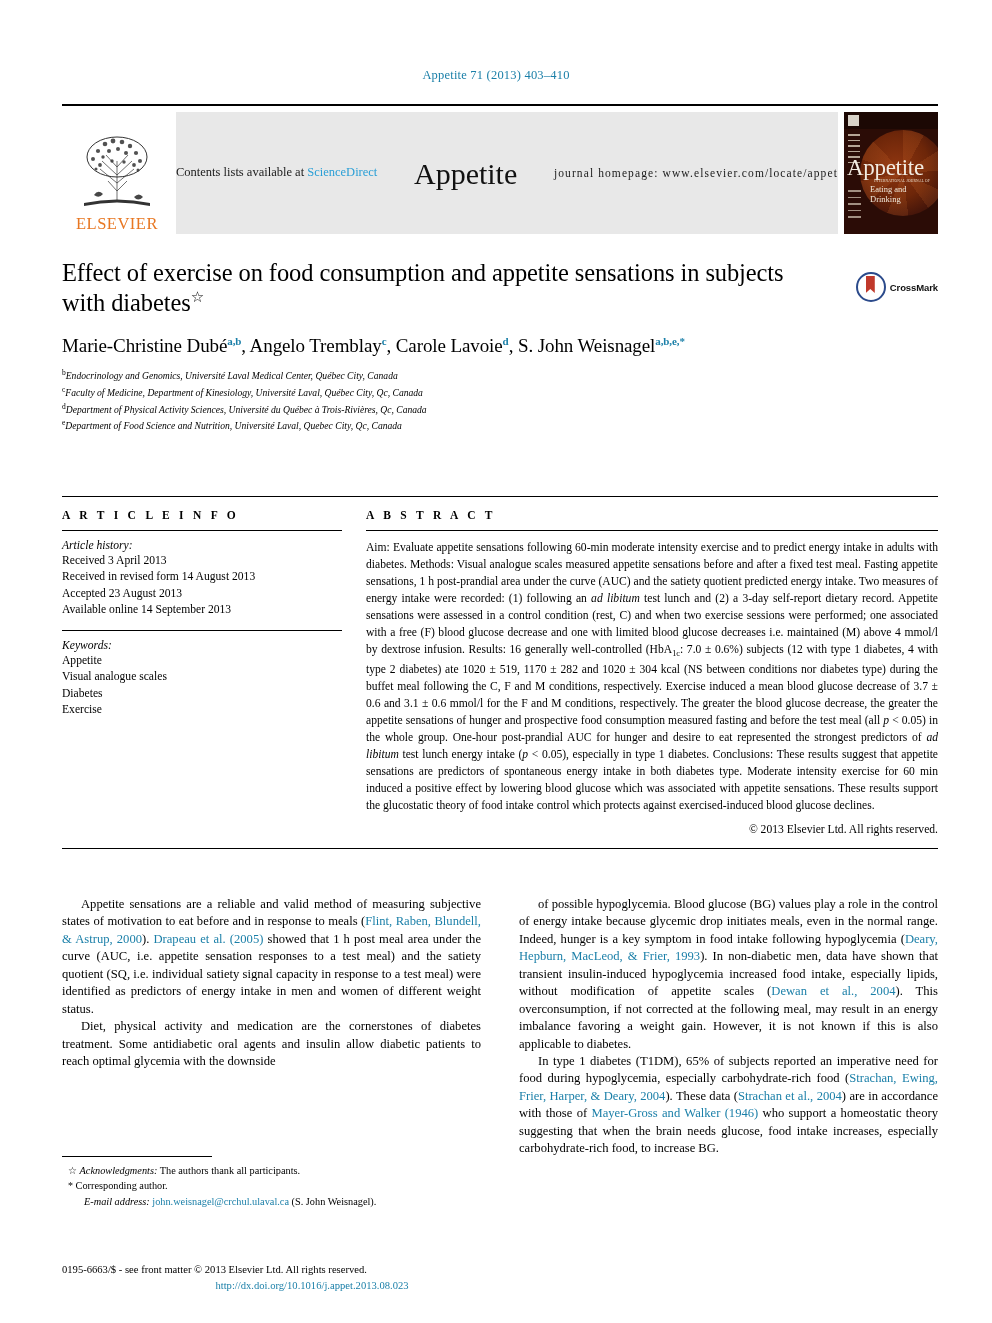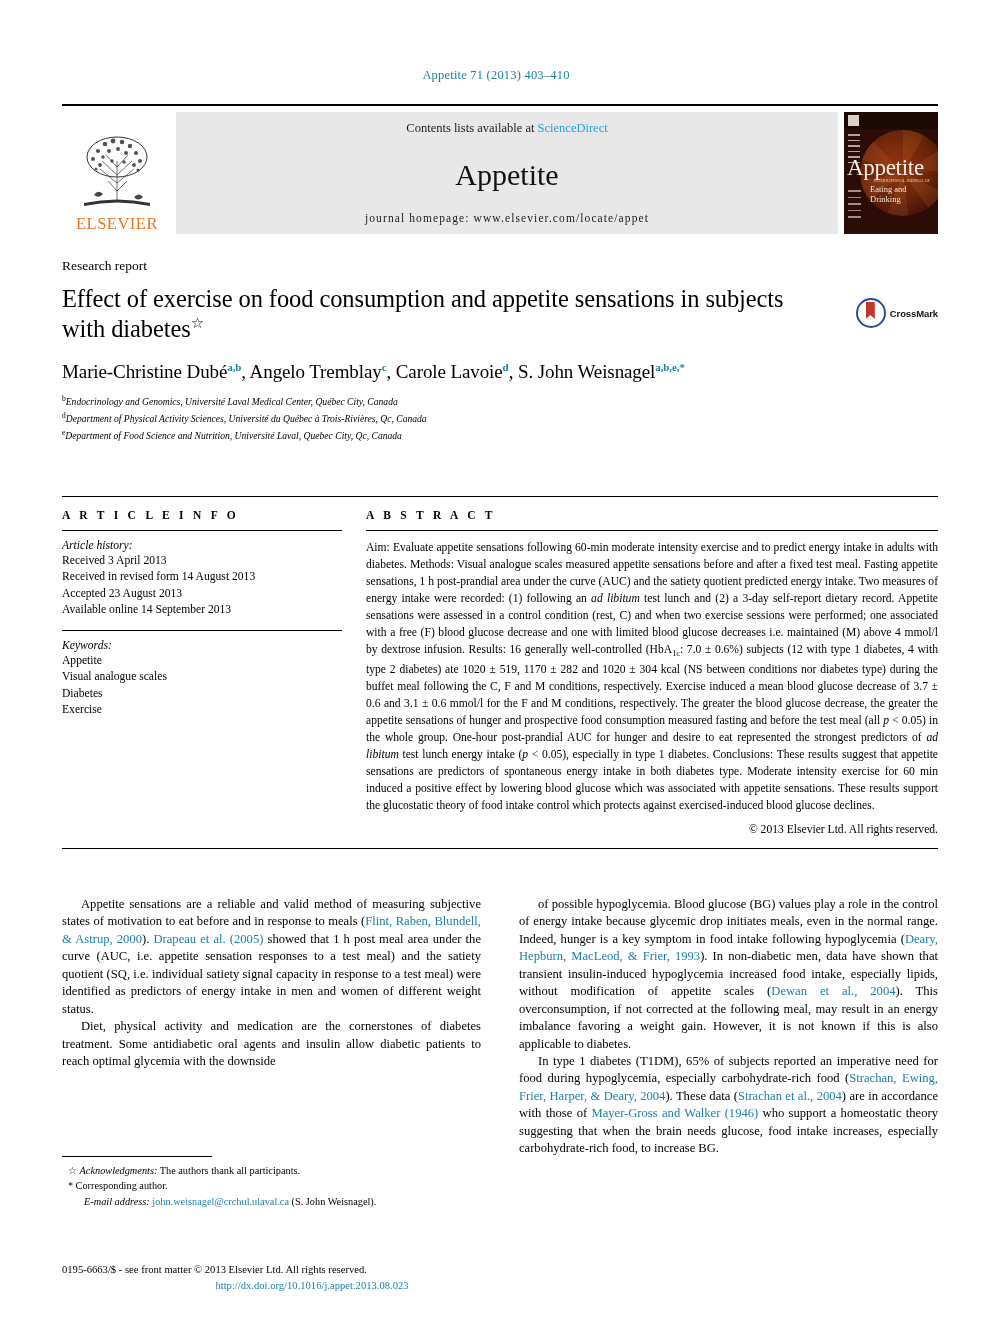--- a/index.html
+++ b/index.html
@@ -70,21 +70,21 @@
     letter-spacing: .5px;
     color: #e87722;
     font-weight: 400;
     line-height: 1;
     margin-top: 1px;
   }
   .masthead-center {
     flex: 1 1 auto;
     background: #e8e8e8;
     display: flex;
-    flex-direction: column;
+    flex-direction: row;
     justify-content: space-between;
     align-items: center;
     padding: 9px 0 10px 0;
     box-sizing: border-box;
     margin-left: 4px;
   }
   .contents-line {
     font-size: 12.5px;
     color: #1a1a1a;
   }
@@ -498,38 +498,38 @@
         </div>
         <div class="cover-title">Appetite</div>
         <div class="cover-sub1">INTERNATIONAL JOURNAL OF</div>
         <div class="cover-sub2">Eating and Drinking</div>
       </div>
 
     </div>
   </div>
 
   <div class="article-head">
-    <div class="section-kind">Research report</div>
 
     <div class="title-row">
       <h1 class="art-title">
         <span>Effect of exercise on food consumption and appetite sensations in subjects with diabetes</span><span class="star">☆</span>
       </h1>
       <div class="crossmark">
         <div class="crossmark-badge"></div>
         <div class="crossmark-word">CrossMark</div>
       </div>
     </div>
 
     <div class="authors">
       <span><span>Marie-Christine Dubé</span><sup>a,b</sup></span>, <span><span>Angelo Tremblay</span><sup>c</sup></span>, <span><span>Carole Lavoie</span><sup>d</sup></span>, <span><span>S. John Weisnagel</span><sup>a,b,e,*</sup></span>
     </div>
 
     <div class="affils">
       <div><sup>b</sup><span>Endocrinology and Genomics, Université Laval Medical Center, Québec City, Canada</span></div>
+      <div><sup>c</sup><span>Faculty of Medicine, Department of Kinesiology, Université Laval, Québec City, Qc, Canada</span></div>
       <div><sup>d</sup><span>Department of Physical Activity Sciences, Université du Québec à Trois-Rivières, Qc, Canada</span></div>
       <div><sup>e</sup><span>Department of Food Science and Nutrition, Université Laval, Quebec City, Qc, Canada</span></div>
     </div>
   </div>
 
   <div class="band">
     <div class="band-cols">
 
       <div class="col-info">
         <div class="col-head">A R T I C L E   I N F O</div>

